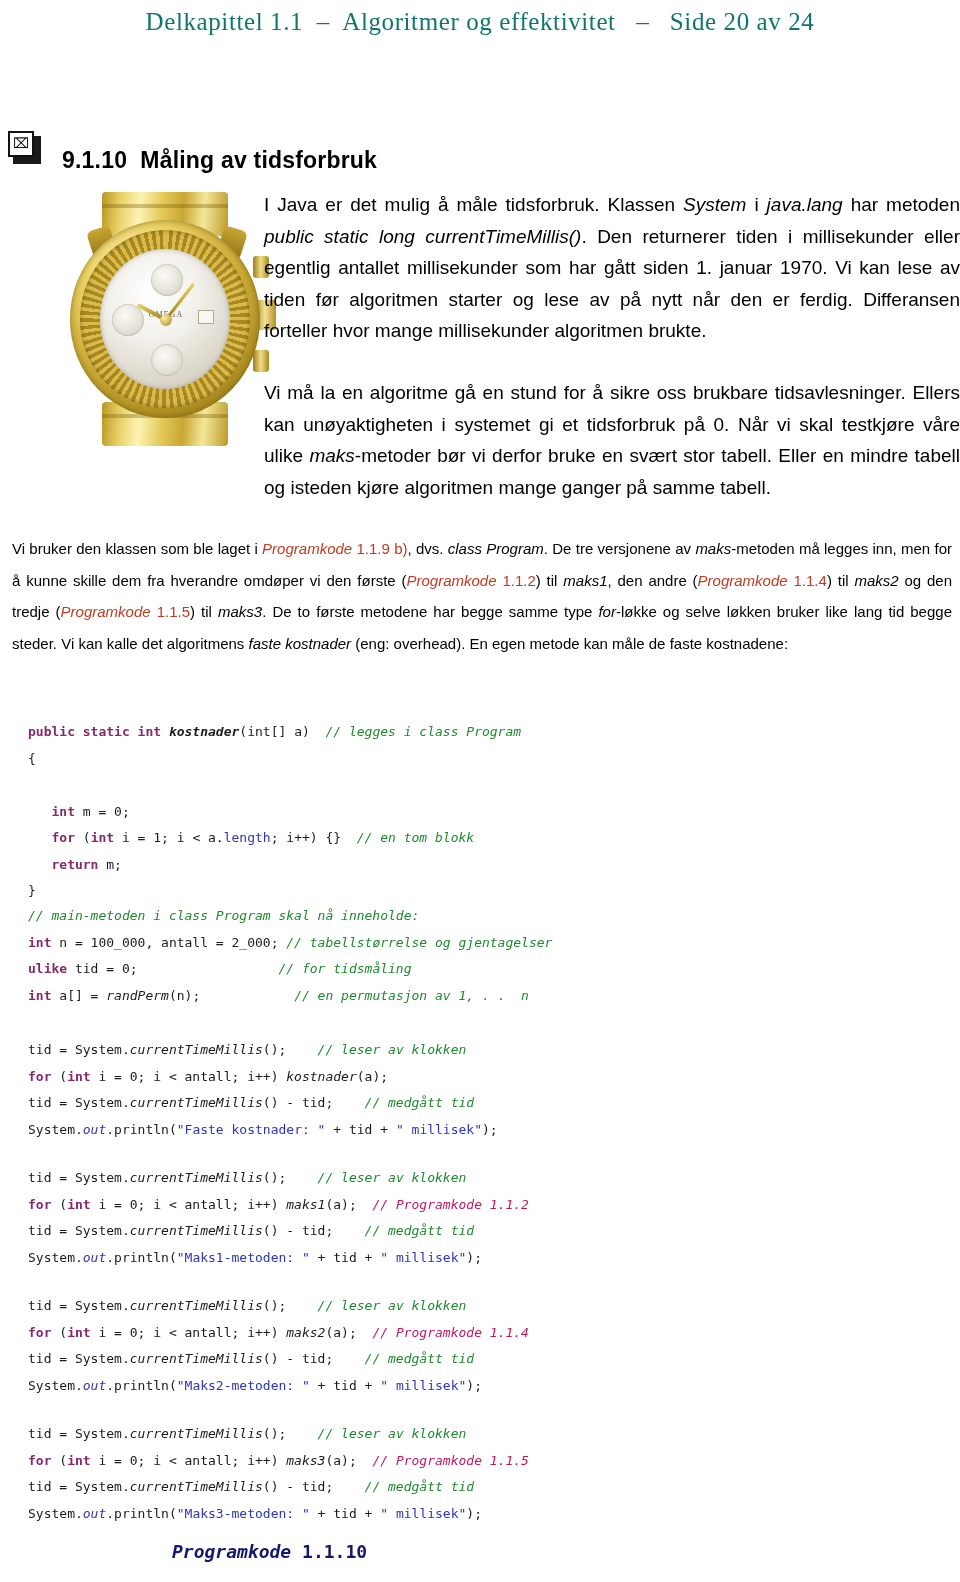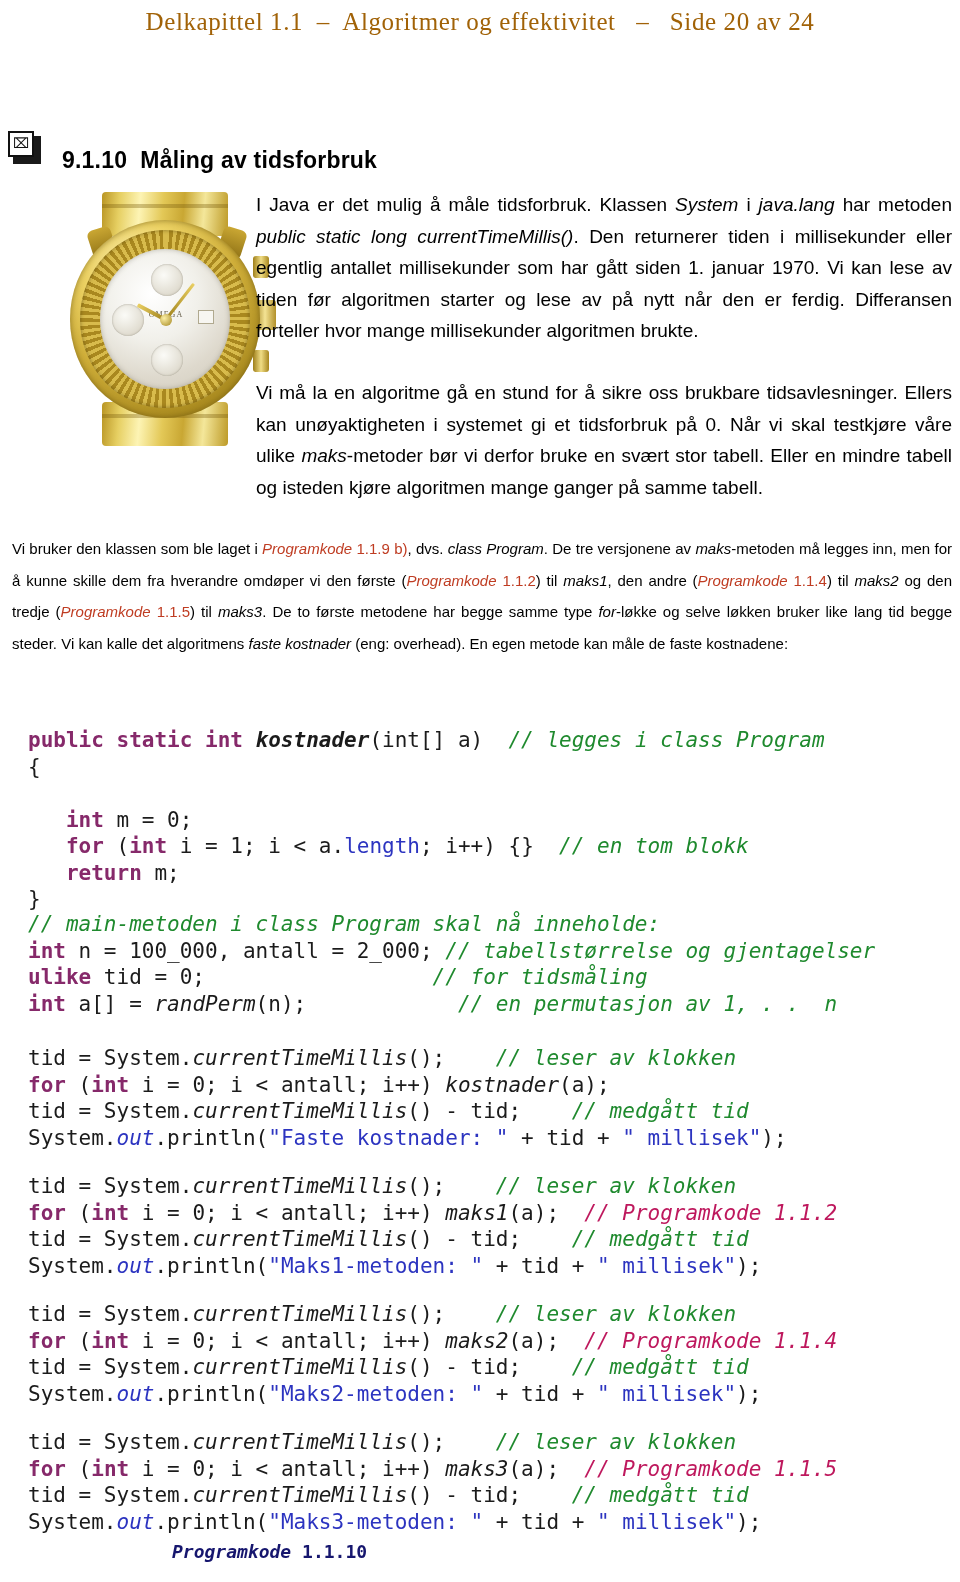--- a/index.html
+++ b/index.html
@@ -19,21 +19,21 @@
   
   .page-header {
     position: absolute;
     top: 8px;
     left: 0;
     width: 960px;
     text-align: center;
     font-family: "Liberation Serif", serif;
     font-size: 25px;
     letter-spacing: 0.6px;
-    color: #a16207;
+    color: #0f766e;
     white-space: pre;
   }
 
   
   .section-heading {
     position: absolute;
     top: 132px;
     left: 62px;
     font-size: 23px;
     font-weight: bold;
@@ -198,21 +198,21 @@
     text-align: center;
     font-size: 16px;
     line-height: 20px;
     color: #000000;
   }
   .figure-caption i { font-style: italic; }
 
   
   .para-right {
     position: absolute;
-    left: 256px;
+    left: 264px;
     width: 696px;
     font-size: 19px;
     line-height: 31.5px;
     text-align: justify;
     text-justify: inter-word;
     color: #000000;
   }
   .para-right.p1 { top: 170px; }
   .para-right.p2 { top: 358px; }
   .para-right i { font-style: italic; }
@@ -230,21 +230,21 @@
   }
   .para-full i { font-style: italic; }
   .lnk { color: #bf3c22; font-style: italic; }
   .lnk .num { font-style: normal; }
 
   
   .code {
     position: absolute;
     left: 28px;
     font-family: "DejaVu Sans Mono", monospace;
-    font-size: 21px;
+    font-size: 13px;
     line-height: 26.5px;
     white-space: pre;
     color: #1b1b1b;
   }
   .code .kw  { color: #86296a; font-weight: bold; }
   .code .cm  { color: #1f8a2e; font-style: italic; }
   .code .cmr { color: #be185d; font-style: italic; }
   .code .st  { color: #2c34c0; }
   .code .fld { color: #2c34c0; }
   .code .fldi{ color: #2c34c0; font-style: italic; }

